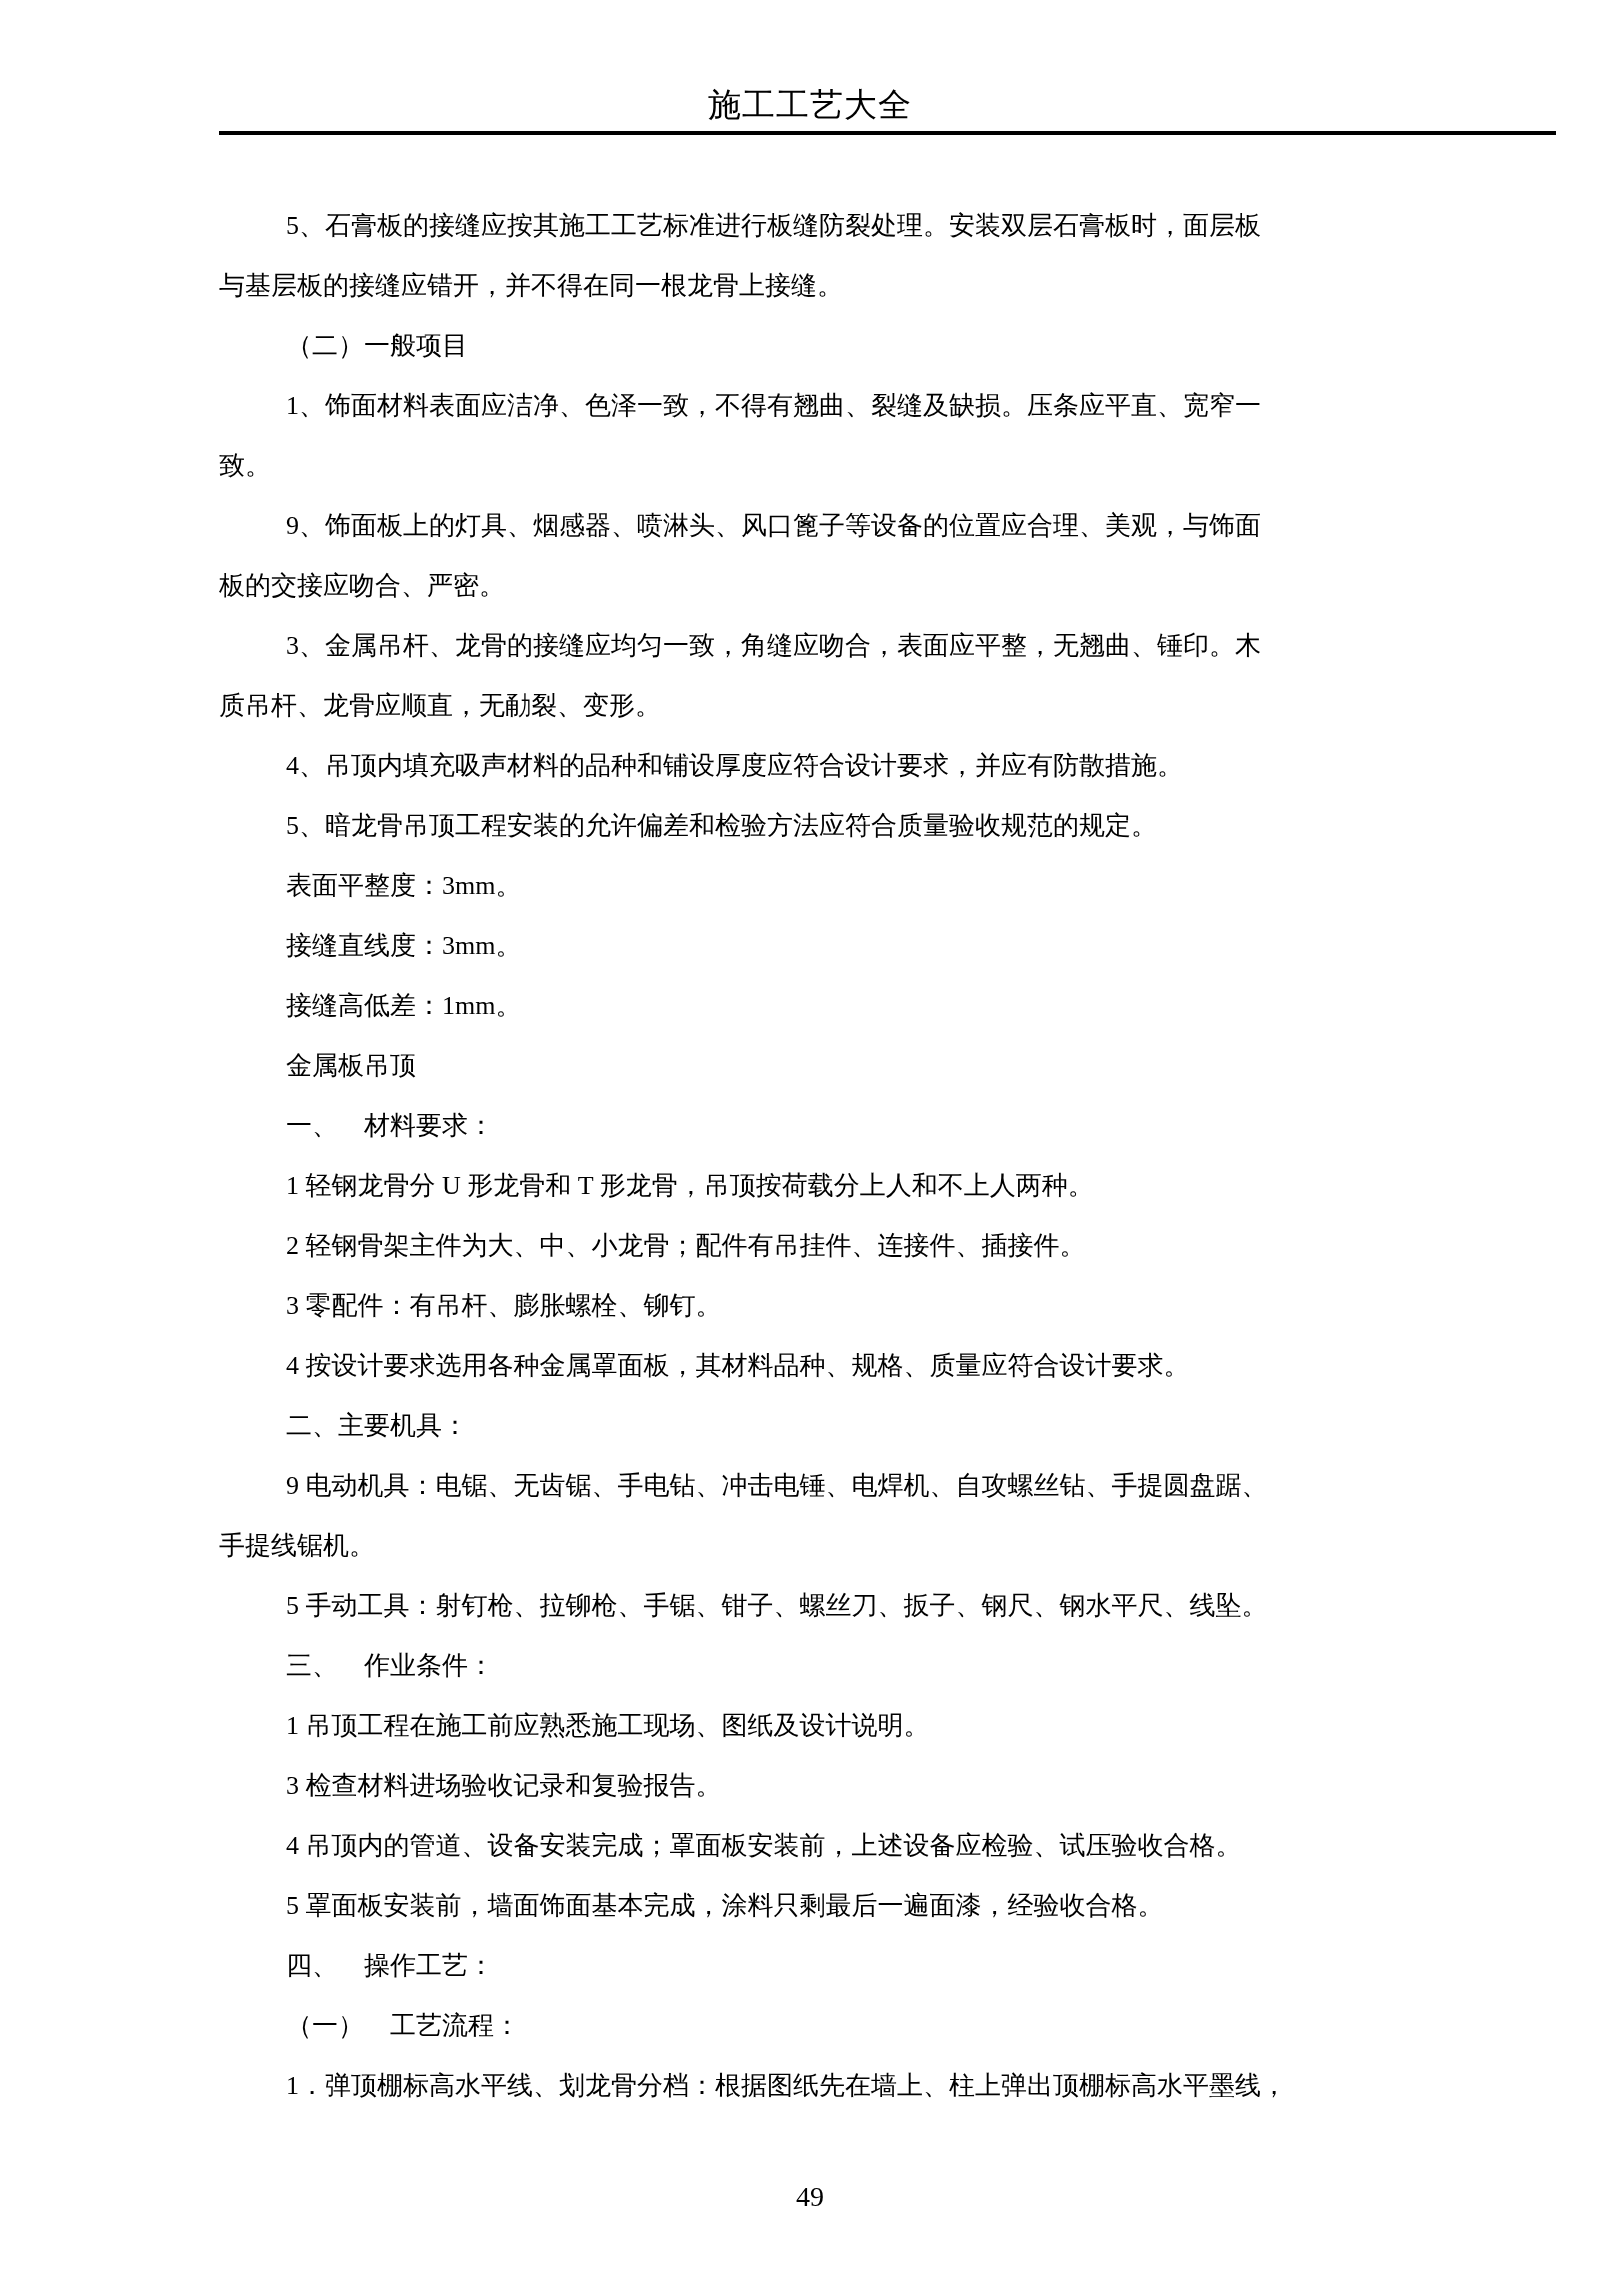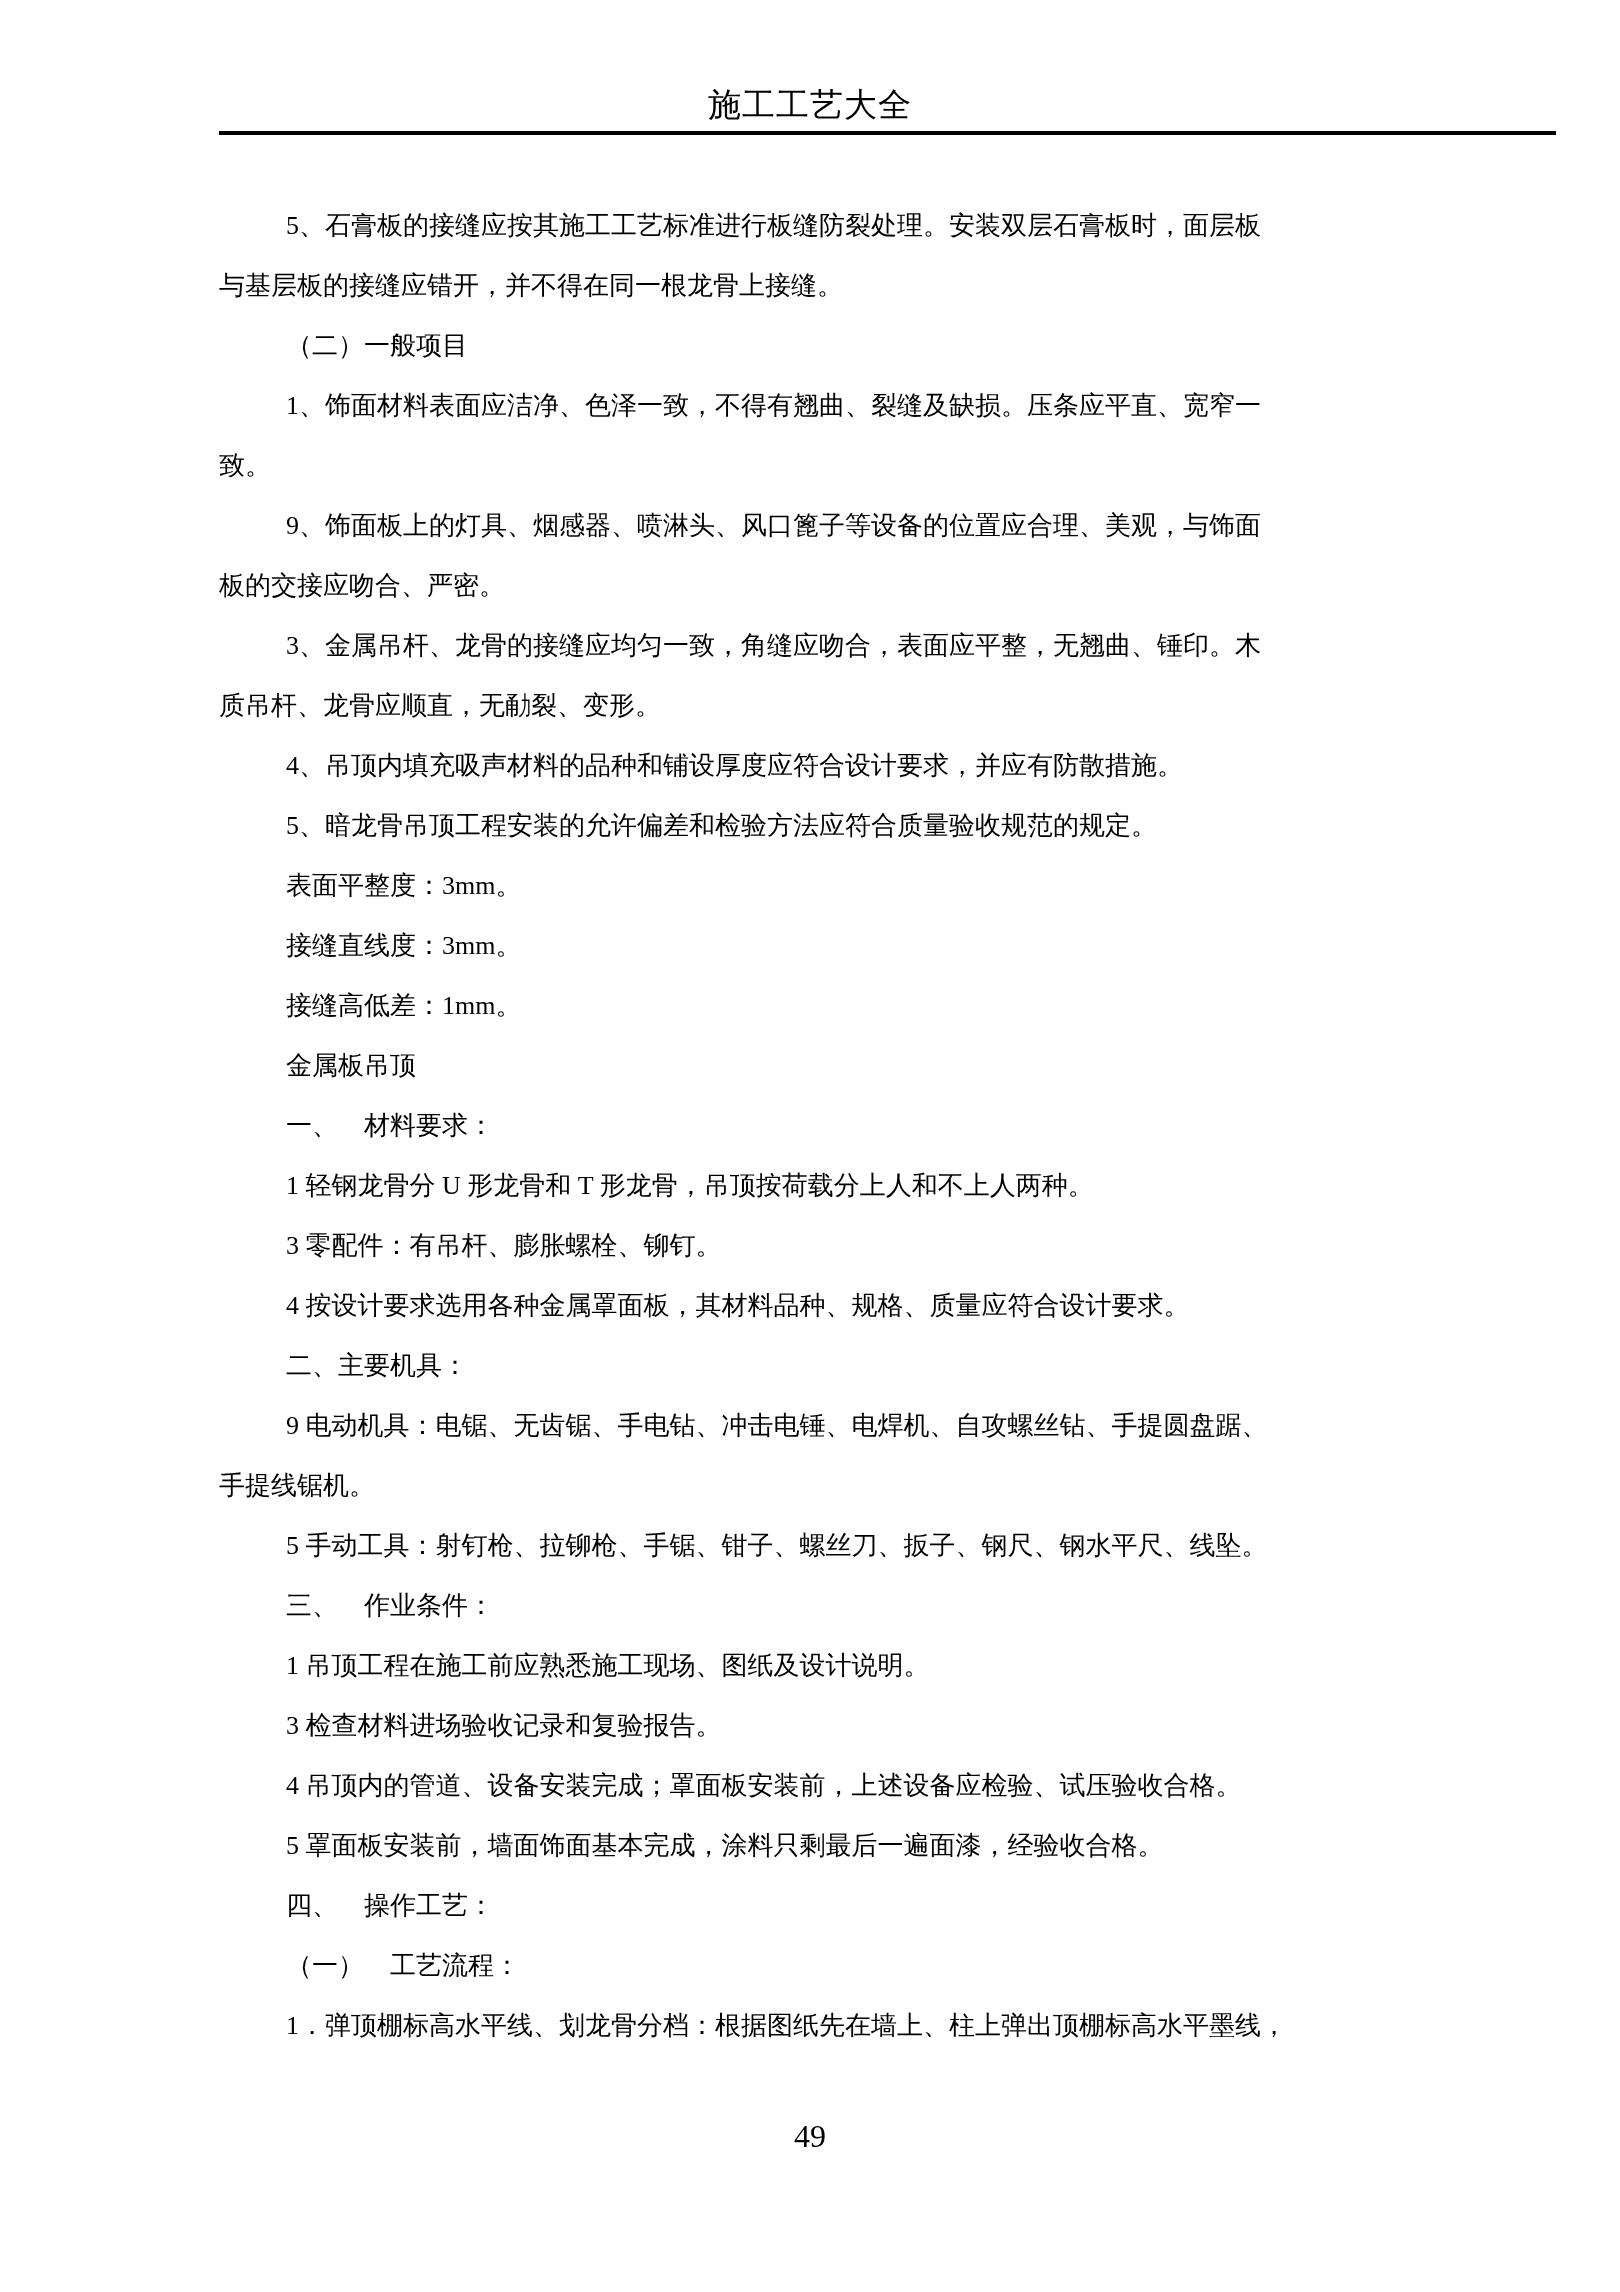--- a/index.html
+++ b/index.html
@@ -43,21 +43,21 @@
   }
   .doc-content .line {
     white-space: nowrap;
   }
   .doc-content .line.indent {
     text-indent: 67px;
   }
   .doc-footer {
     margin-top: 63px;
     text-align: center;
-    font-size: 32px;
+    font-size: 28px;
     line-height: 35px;
     color: #000000;
   }
 </style>
 </head>
 <body>
 
 <div class="page">
 
   <div class="doc-header">
@@ -76,20 +76,21 @@
       <div class="line indent">3、金属吊杆、龙骨的接缝应均匀一致，角缝应吻合，表面应平整，无翘曲、锤印。木</div>
       <div class="line">质吊杆、龙骨应顺直，无勈裂、变形。</div>
       <div class="line indent">4、吊顶内填充吸声材料的品种和铺设厚度应符合设计要求，并应有防散措施。</div>
       <div class="line indent">5、暗龙骨吊顶工程安装的允许偏差和检验方法应符合质量验收规范的规定。</div>
       <div class="line indent">表面平整度：3mm。</div>
       <div class="line indent">接缝直线度：3mm。</div>
       <div class="line indent">接缝高低差：1mm。</div>
       <div class="line indent">金属板吊顶</div>
       <div class="line indent">一、　材料要求：</div>
       <div class="line indent">1 轻钢龙骨分 U 形龙骨和 T 形龙骨，吊顶按荷载分上人和不上人两种。</div>
+      <div class="line indent">2 轻钢骨架主件为大、中、小龙骨；配件有吊挂件、连接件、插接件。</div>
       <div class="line indent">3 零配件：有吊杆、膨胀螺栓、铆钉。</div>
       <div class="line indent">4 按设计要求选用各种金属罩面板，其材料品种、规格、质量应符合设计要求。</div>
       <div class="line indent">二、主要机具：</div>
       <div class="line indent">9 电动机具：电锯、无齿锯、手电钻、冲击电锤、电焊机、自攻螺丝钻、手提圆盘踞、</div>
       <div class="line">手提线锯机。</div>
       <div class="line indent">5 手动工具：射钉枪、拉铆枪、手锯、钳子、螺丝刀、扳子、钢尺、钢水平尺、线坠。</div>
       <div class="line indent">三、　作业条件：</div>
       <div class="line indent">1 吊顶工程在施工前应熟悉施工现场、图纸及设计说明。</div>
       <div class="line indent">3 检查材料进场验收记录和复验报告。</div>
       <div class="line indent">4 吊顶内的管道、设备安装完成；罩面板安装前，上述设备应检验、试压验收合格。</div>

